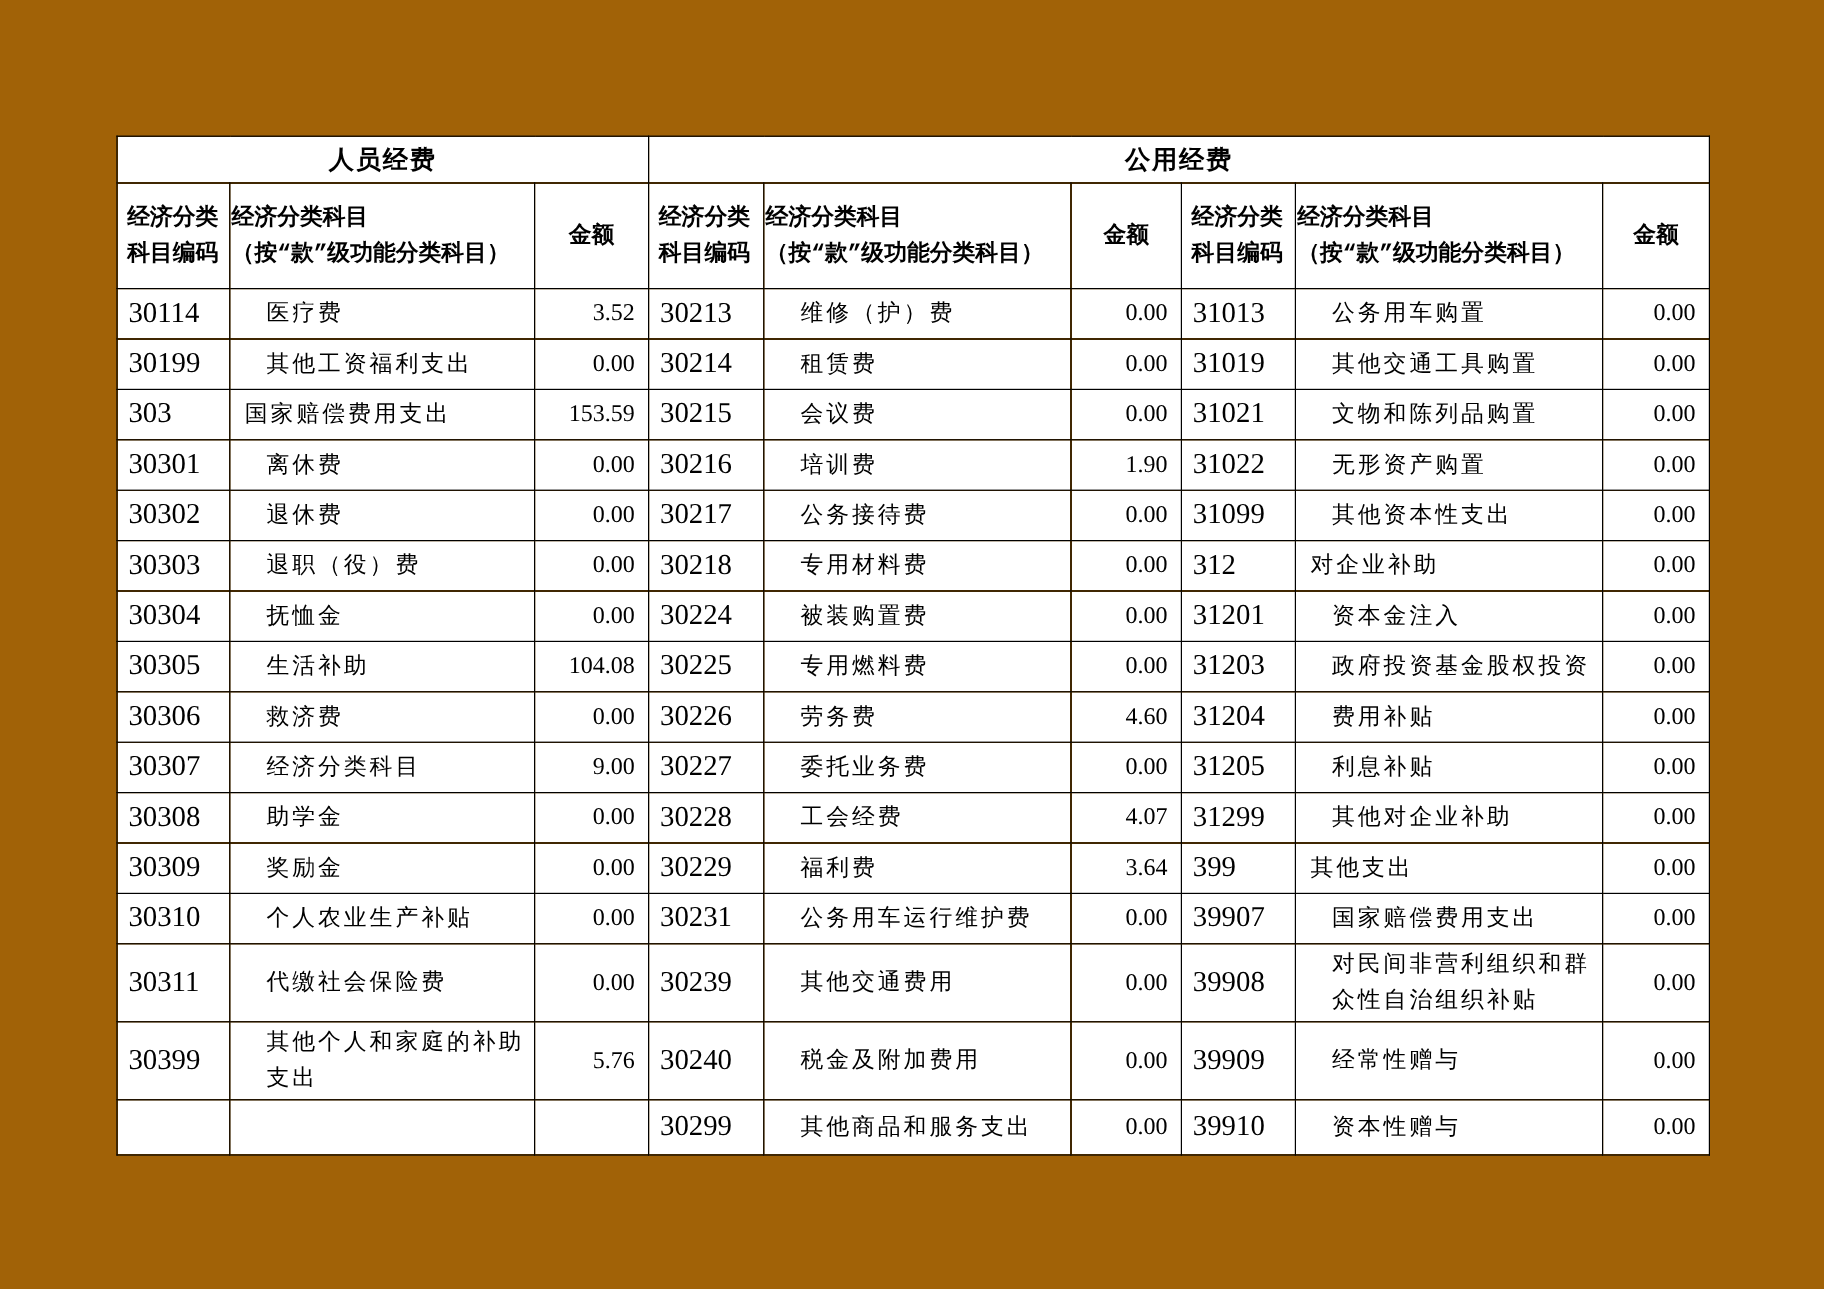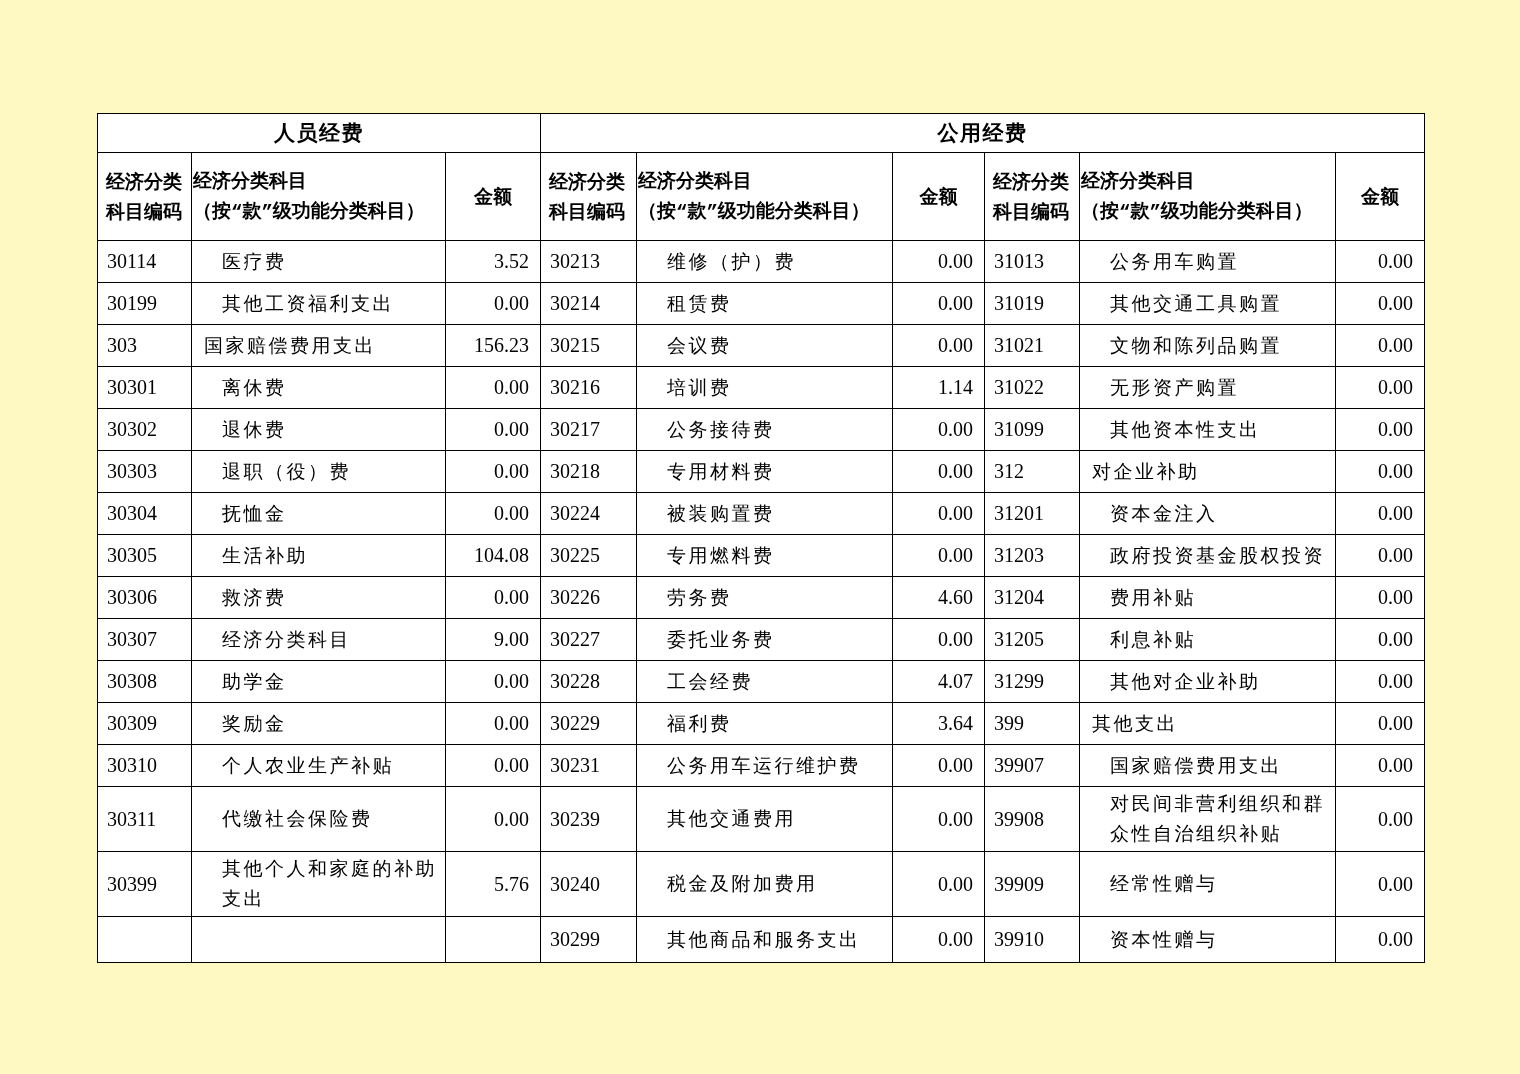--- a/index.html
+++ b/index.html
@@ -1,36 +1,36 @@
 <!DOCTYPE html>
 <html><head>
 <meta charset="utf-8">
 <style>
   html,body{margin:0;padding:0;background:#ffffff;}
-  .page{position:relative;width:1520px;height:1074px;background:#fef9c3;overflow:hidden;
+  .page{position:relative;width:1520px;height:1074px;background:#a16207;overflow:hidden;
         font-family:"Liberation Serif","DejaVu Serif",serif;color:#000;}
   table.budget{position:absolute;left:97px;top:113px;width:1327px;
         border-collapse:collapse;table-layout:fixed;}
   th,td{border:1.5px solid #000;vertical-align:middle;box-sizing:border-box;
         overflow:hidden;background:#fff;}
   
   tr.group-row{height:39px;}
   th.gh{font-family:"Liberation Sans","DejaVu Sans",sans-serif;
         font-size:21px;font-weight:bold;text-align:center;letter-spacing:1.5px;}
   
   tr.colhead-row{height:88px;}
   th.ch{font-family:"Liberation Sans","DejaVu Sans",sans-serif;
         font-size:19px;font-weight:bold;line-height:30px;}
   th.code-h{text-align:left;padding-left:8px;}
   th.subj-h{text-align:left;padding:0 1px;font-family:Liberation Mono, monospace;}
   th.amt-h{text-align:center;}
   
   tbody tr{height:42px;}
   tbody tr.last{height:46px;}
-  td.code{font-size:20px;text-align:left;padding-left:9px;}
+  td.code{font-size:24px;text-align:left;padding-left:9px;}
   td.subj{font-size:19px;letter-spacing:2.5px;line-height:30px;
           padding-top:2px;padding-bottom:2px;padding-right:5px;}
   td.subj.indent{padding-left:30px;}
   td.subj.top{padding-left:12px;}
   td.amt{font-size:20px;text-align:right;padding-right:11px;}
 </style>
 </head>
 <body>
 
 <div class="page">
@@ -91,35 +91,35 @@
           <td class="code">30214</td>
           <td class="subj indent">租赁费</td>
           <td class="amt">0.00</td>
           <td class="code">31019</td>
           <td class="subj indent">其他交通工具购置</td>
           <td class="amt">0.00</td>
         </tr>
         <tr>
           <td class="code">303</td>
           <td class="subj top">国家赔偿费用支出</td>
-          <td class="amt">156.23</td>
+          <td class="amt">153.59</td>
           <td class="code">30215</td>
           <td class="subj indent">会议费</td>
           <td class="amt">0.00</td>
           <td class="code">31021</td>
           <td class="subj indent">文物和陈列品购置</td>
           <td class="amt">0.00</td>
         </tr>
         <tr>
           <td class="code">30301</td>
           <td class="subj indent">离休费</td>
           <td class="amt">0.00</td>
           <td class="code">30216</td>
           <td class="subj indent">培训费</td>
-          <td class="amt">1.14</td>
+          <td class="amt">1.90</td>
           <td class="code">31022</td>
           <td class="subj indent">无形资产购置</td>
           <td class="amt">0.00</td>
         </tr>
         <tr>
           <td class="code">30302</td>
           <td class="subj indent">退休费</td>
           <td class="amt">0.00</td>
           <td class="code">30217</td>
           <td class="subj indent">公务接待费</td>

